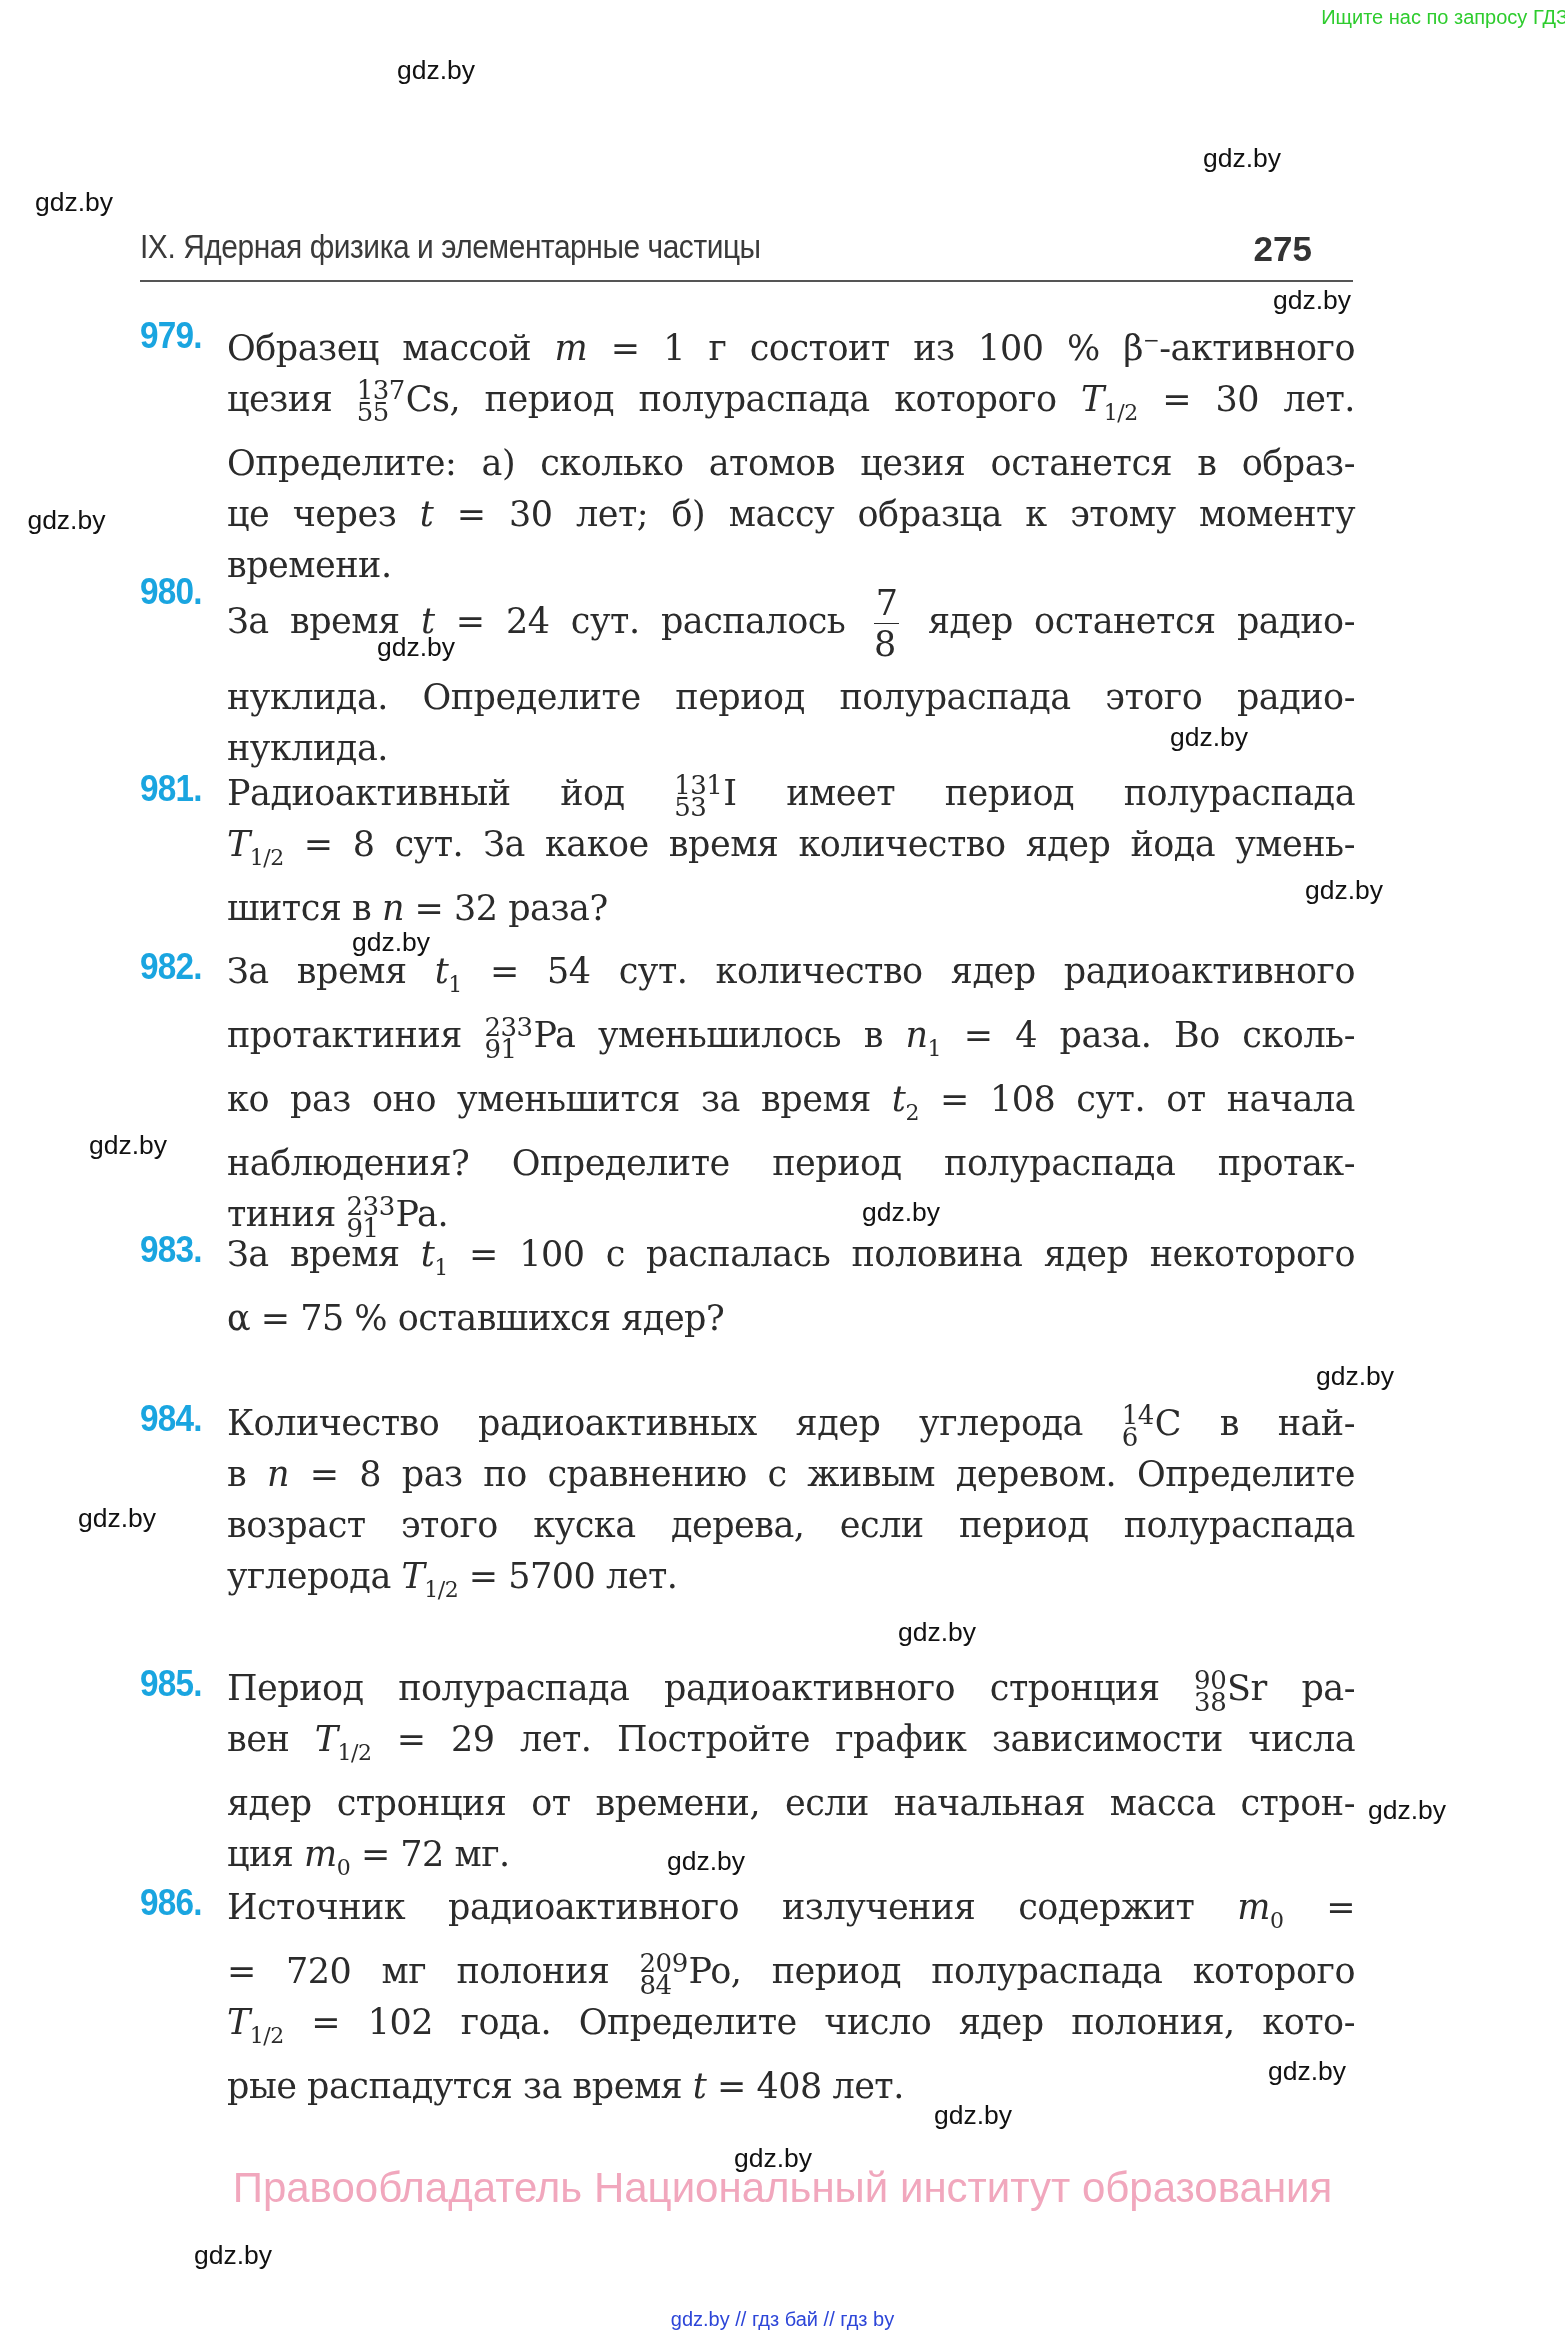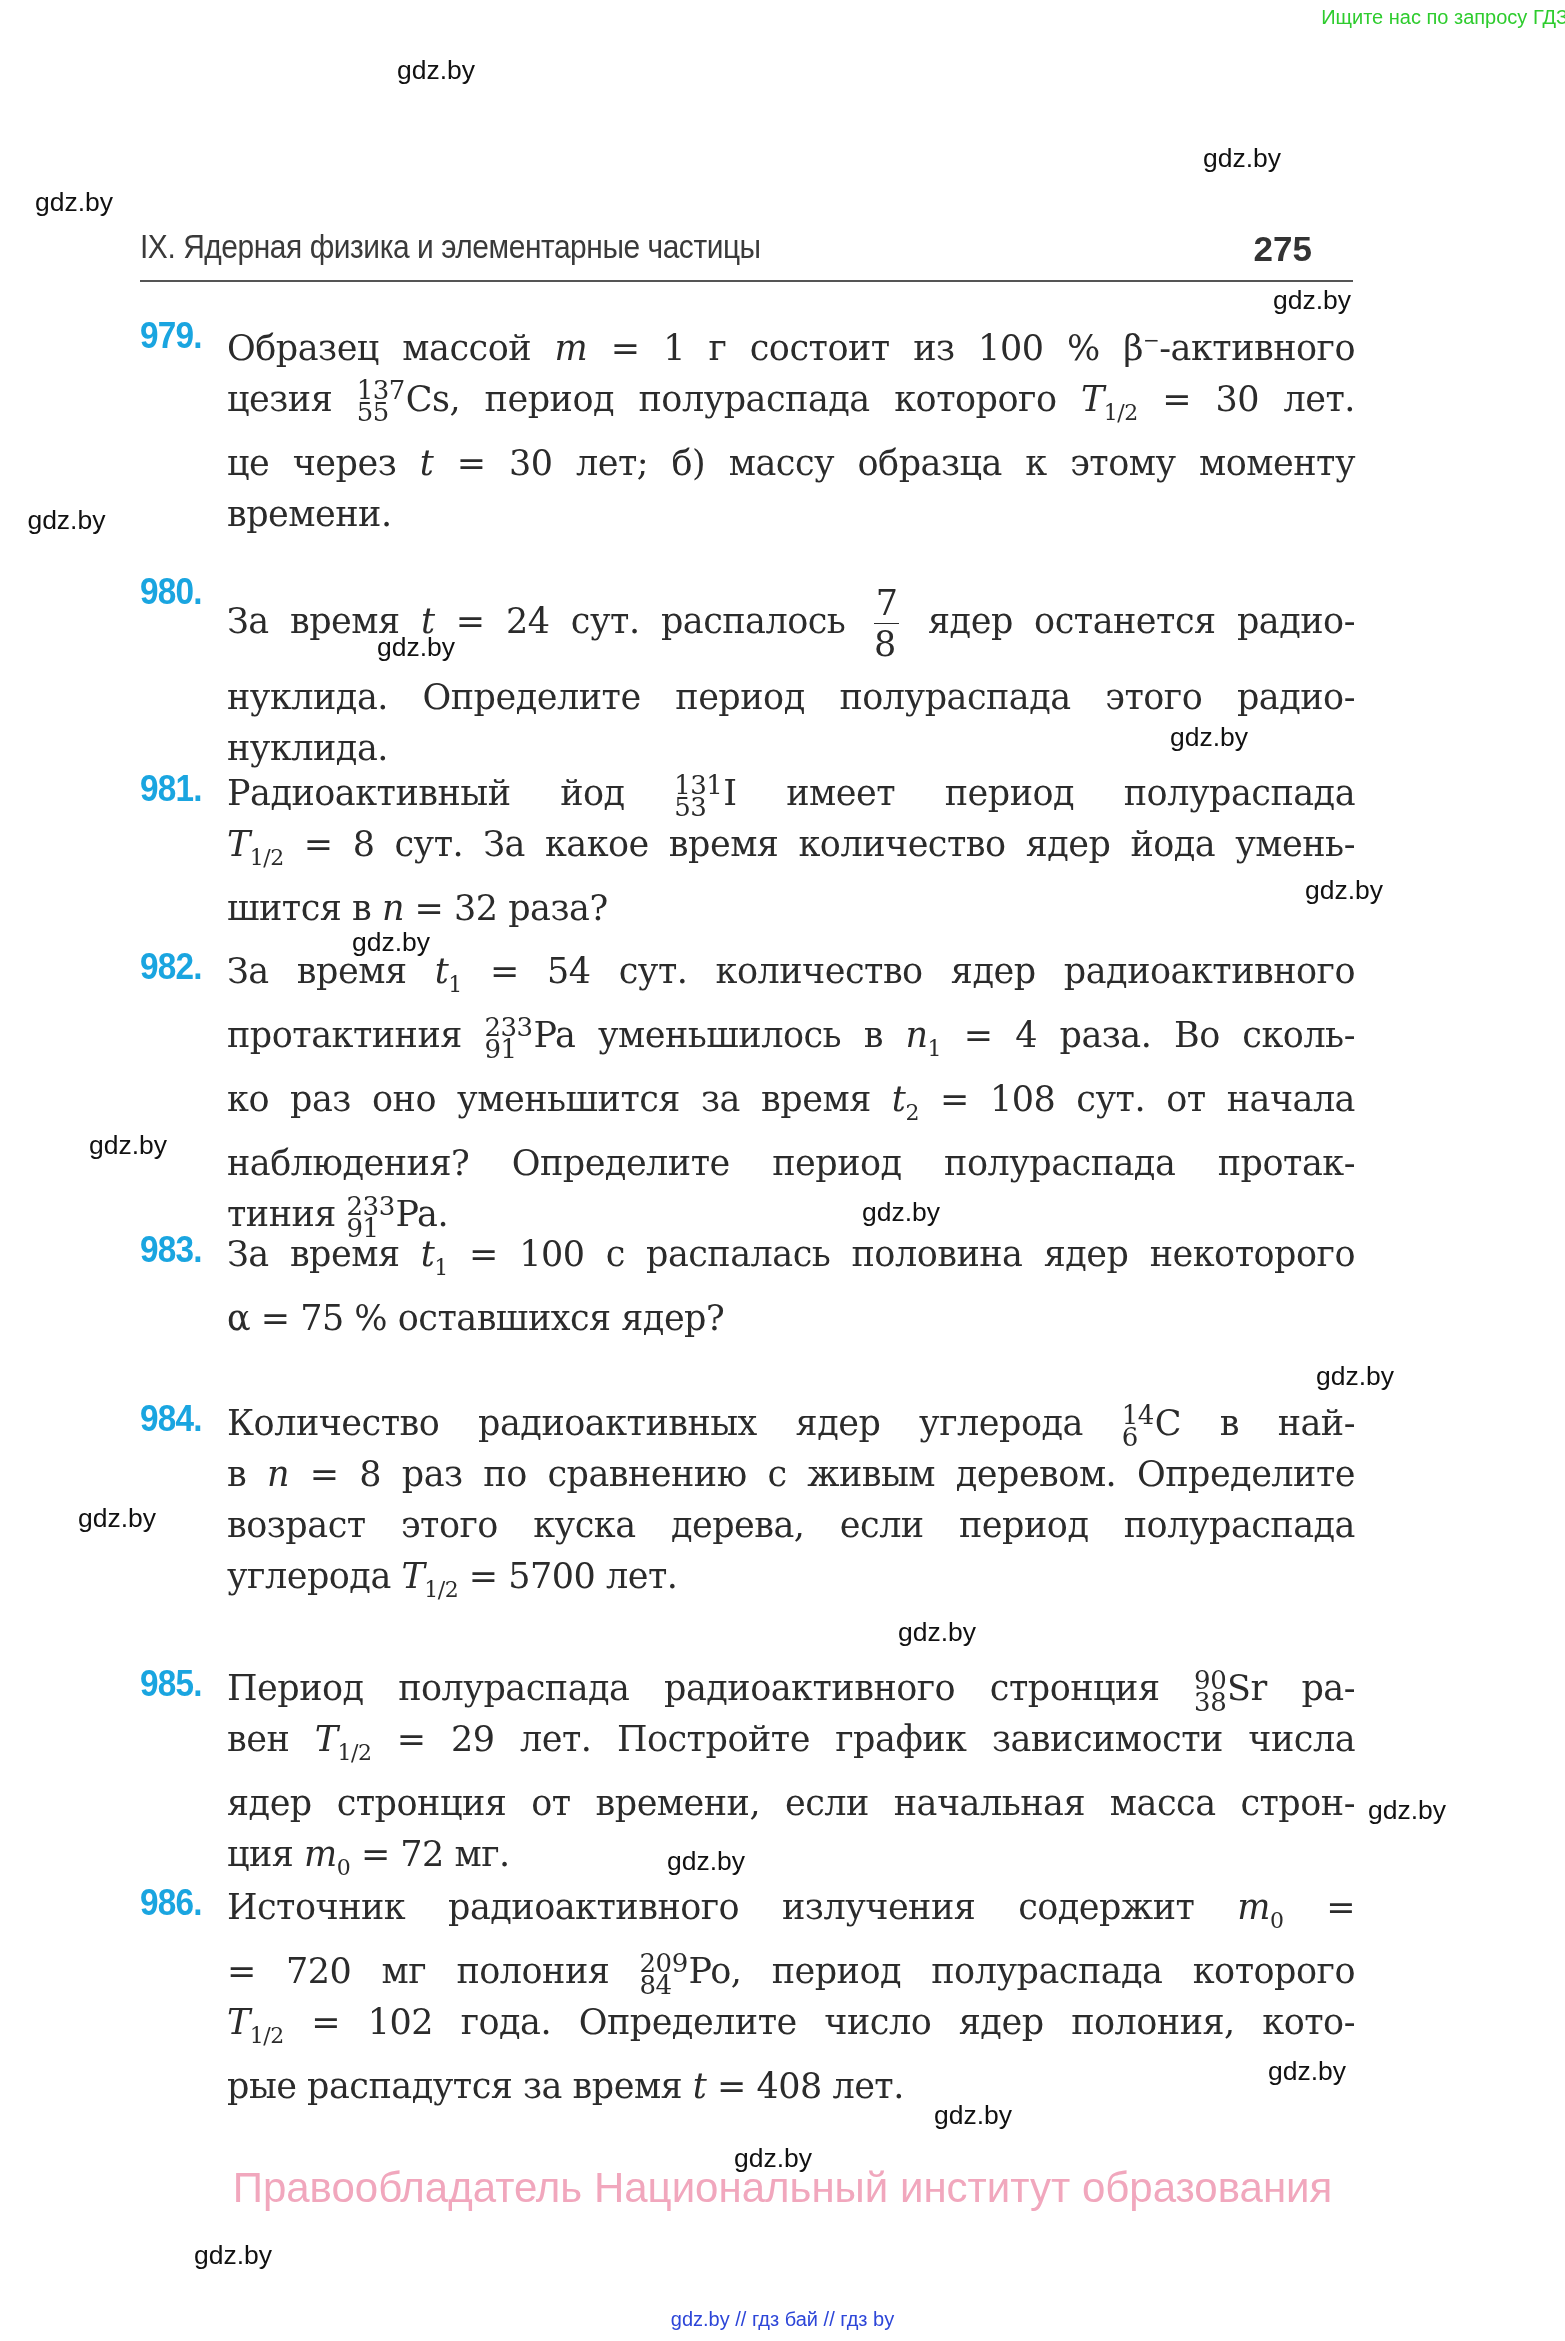--- a/index.html
+++ b/index.html
@@ -66,20 +66,21 @@
   <div class="header-title">IX. Ядерная физика и элементарные частицы</div>
   <div class="header-page">275</div>
 </div>
 
 <div id="problems">
     <div class="problem" style="top: 315px;">
       <div class="pnum">979.</div>
       <div class="ptext">
         <span class="line"><span>Образец массой </span><i>m</i><span> = 1 г состоит из 100 % β</span><sup>−</sup><span>-активного</span></span>
         <span class="line"><span>цезия </span><span class="nuc"><span>137</span><span>55</span></span><span>Cs, период полураспада которого </span><i>T</i><sub>1/2</sub><span> = 30 лет.</span></span>
+        <span class="line"><span>Определите: а) сколько атомов цезия останется в образ-</span></span>
         <span class="line"><span>це через </span><i>t</i><span> = 30 лет; б) массу образца к этому моменту</span></span>
         <span class="line last"><span>времени.</span></span>
       </div>
     </div>
     <div class="problem" style="top: 571px;">
       <div class="pnum">980.</div>
       <div class="ptext">
         <span class="line" style="line-height: 101px;"><span>За время </span><i>t</i><span> = 24 сут. распалось </span><span class="frac"><span class="num">7</span><span class="den">8</span></span><span> ядер останется радио-</span></span>
         <span class="line"><span>нуклида. Определите период полураспада этого радио-</span></span>
         <span class="line last"><span>нуклида.</span></span>

